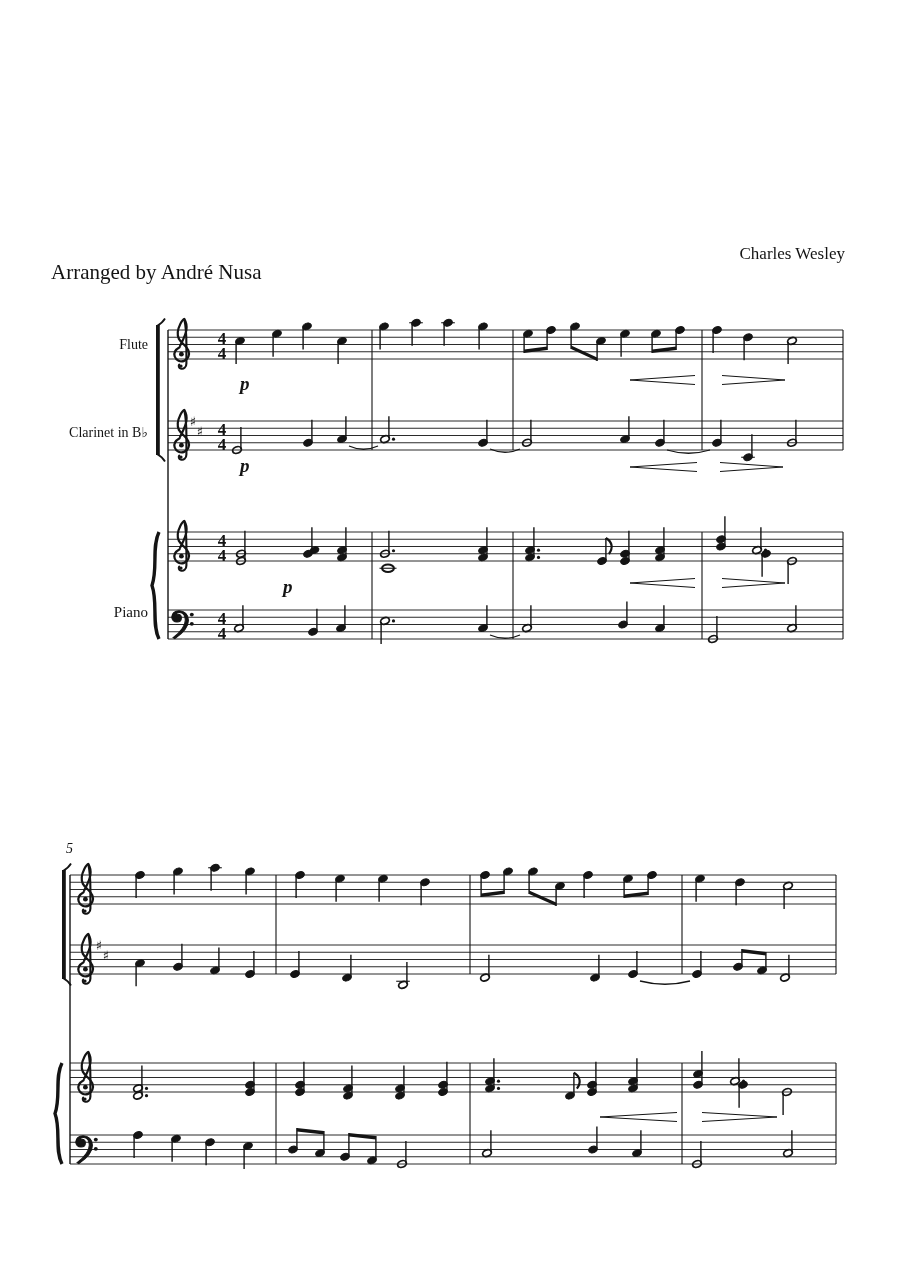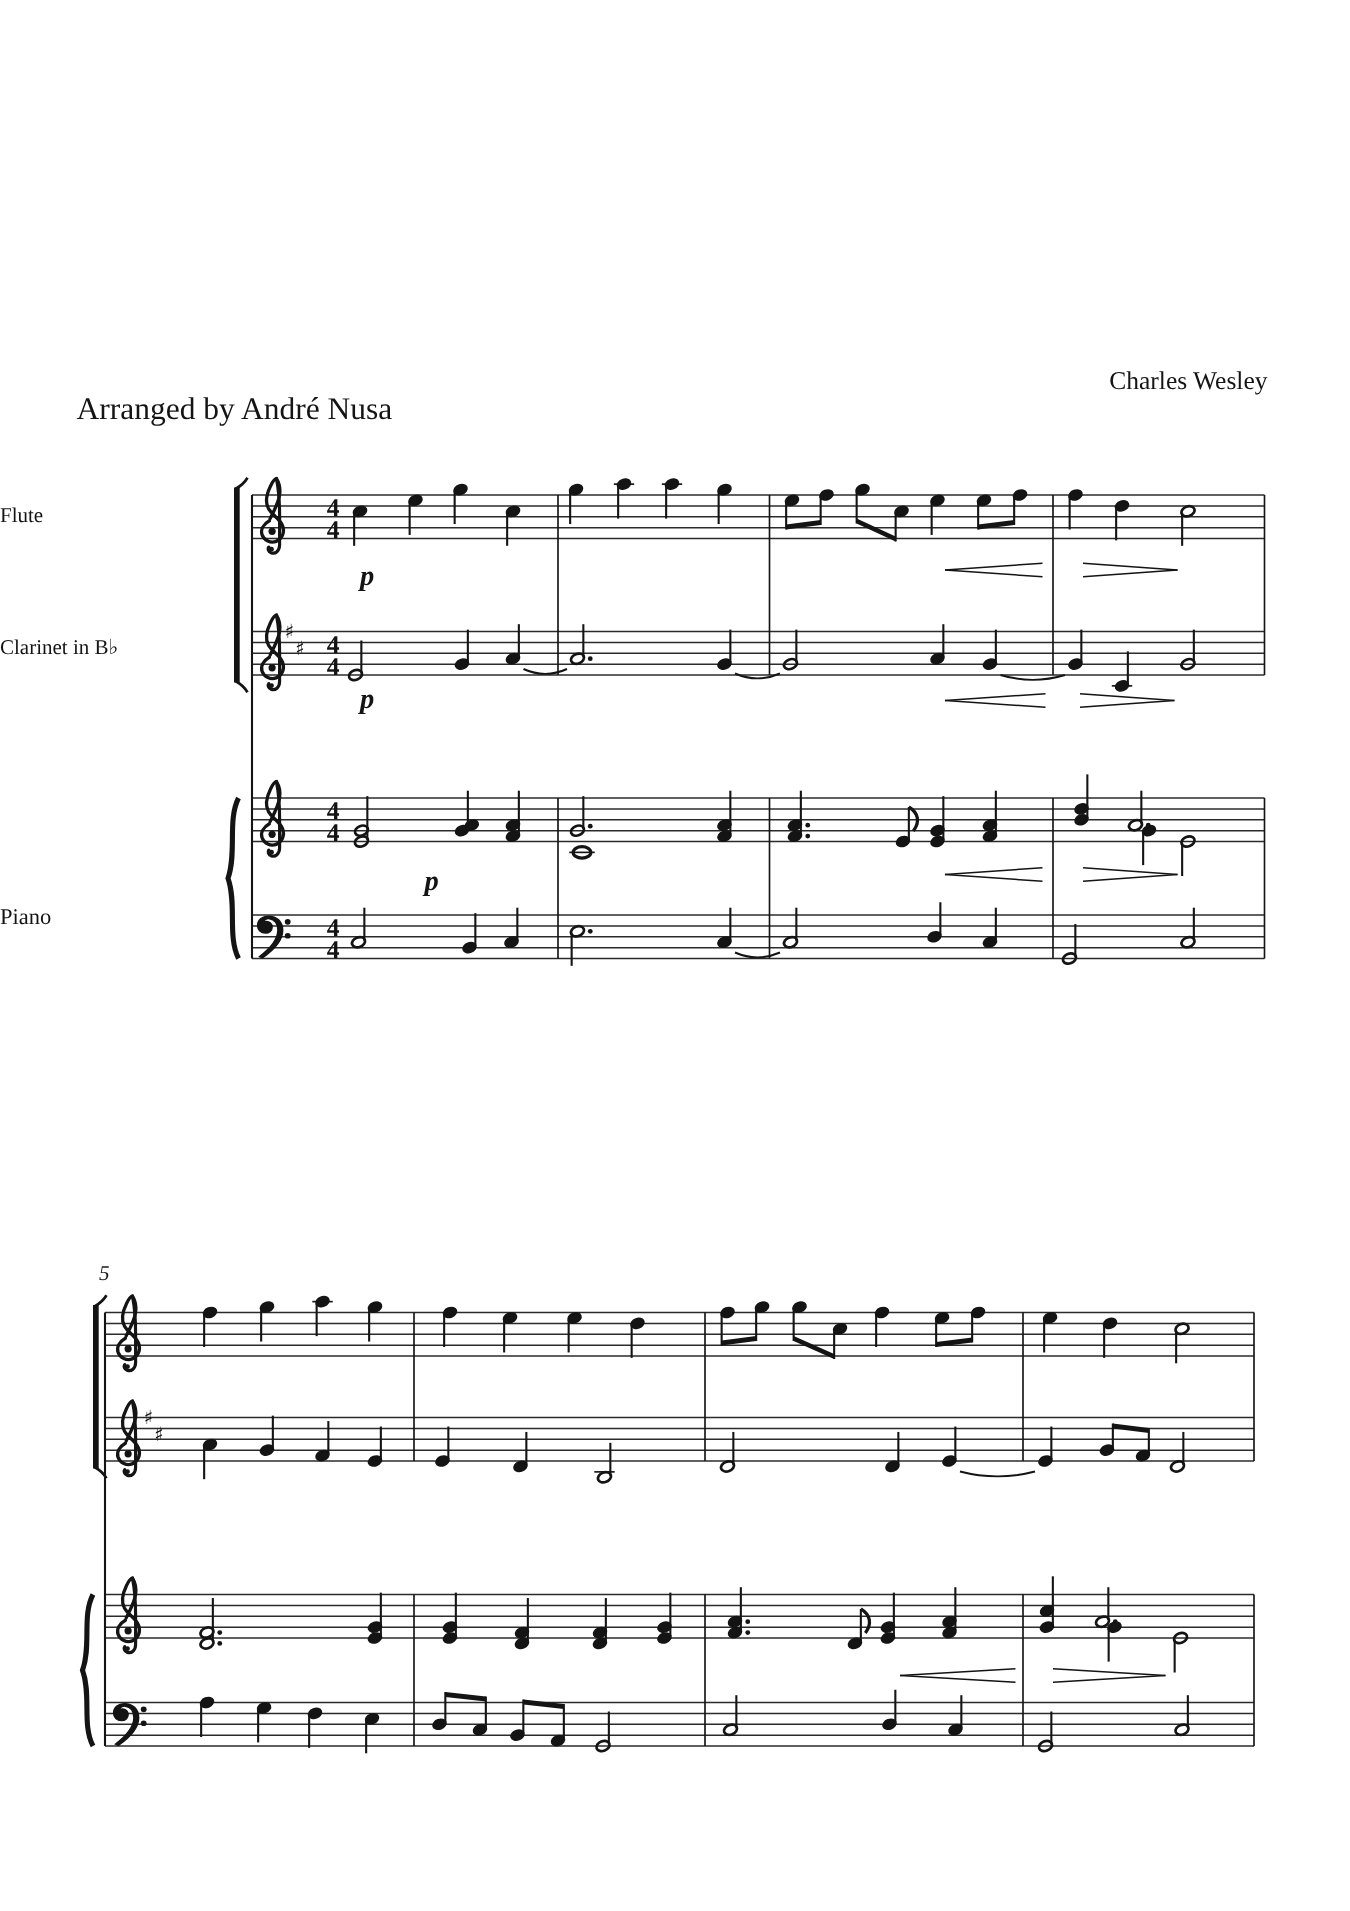--- a/index.html
+++ b/index.html
@@ -2,21 +2,21 @@
 <html><head>
 <meta charset="utf-8">
 <style>
   html,body{margin:0;padding:0;background:#fff;}
   #page{position:relative;width:900px;height:1274px;background:#fff;overflow:hidden;
         font-family:"Liberation Serif","DejaVu Serif",serif;color:#141414;}
   .title{position:absolute;left:0;right:0;top:112px;text-align:center;
          font-size:35px;font-weight:400;}
   .credit-left{position:absolute;left:51px;top:228px;font-size:21px;margin-top:32px;}
   .credit-right{position:absolute;right:55px;top:244px;font-size:17px;}
-  .inst-label{position:absolute;left:0;width:148px;font-size:14px;}
+  .inst-label{position:absolute;left:0;width:148px;text-align:right;font-size:14px;}
   #lbl-flute{top:337px;}
   #lbl-clarinet{top:424px;}
   #lbl-piano{top:604px;font-size:15px;}
   #score-svg{position:absolute;left:0;top:0;}
 </style>
 </head>
 <body>
 
 <div id="page">
   <div class="credit-left">Arranged by André Nusa</div>

